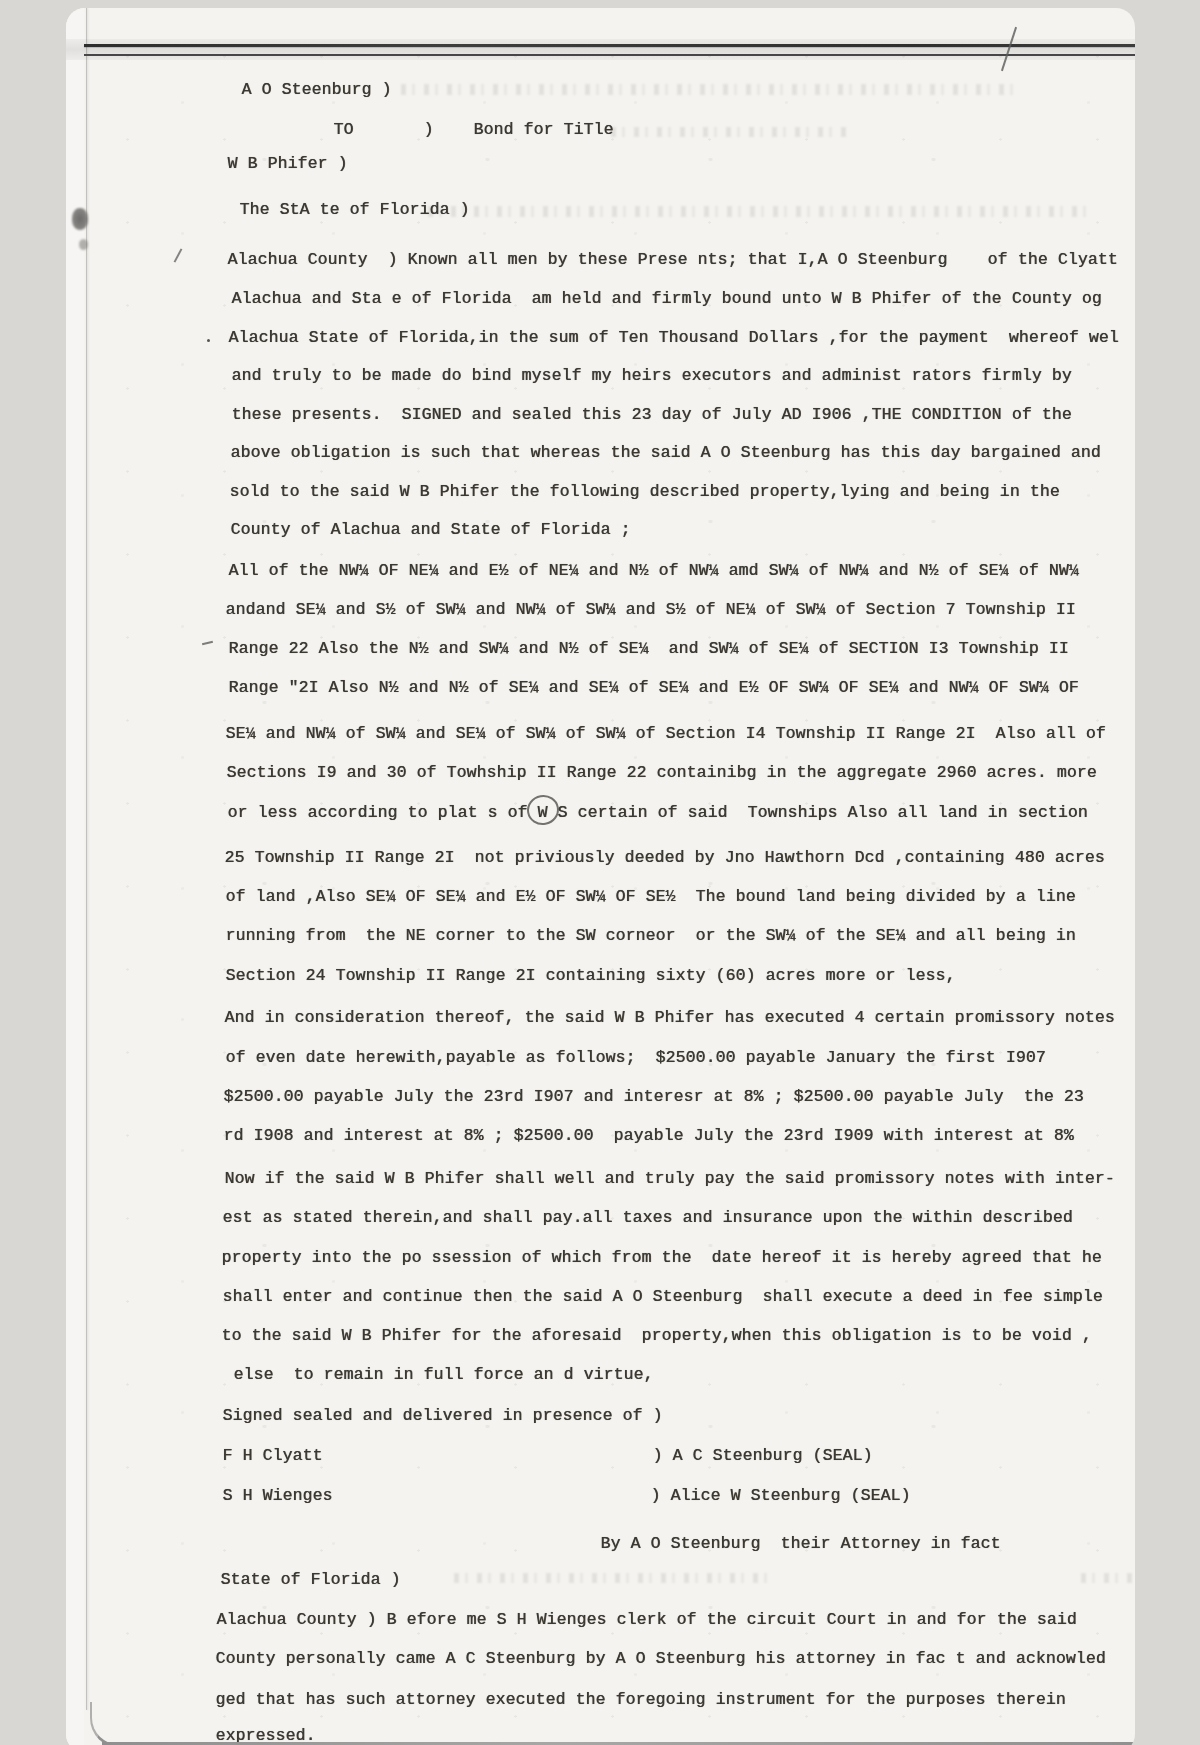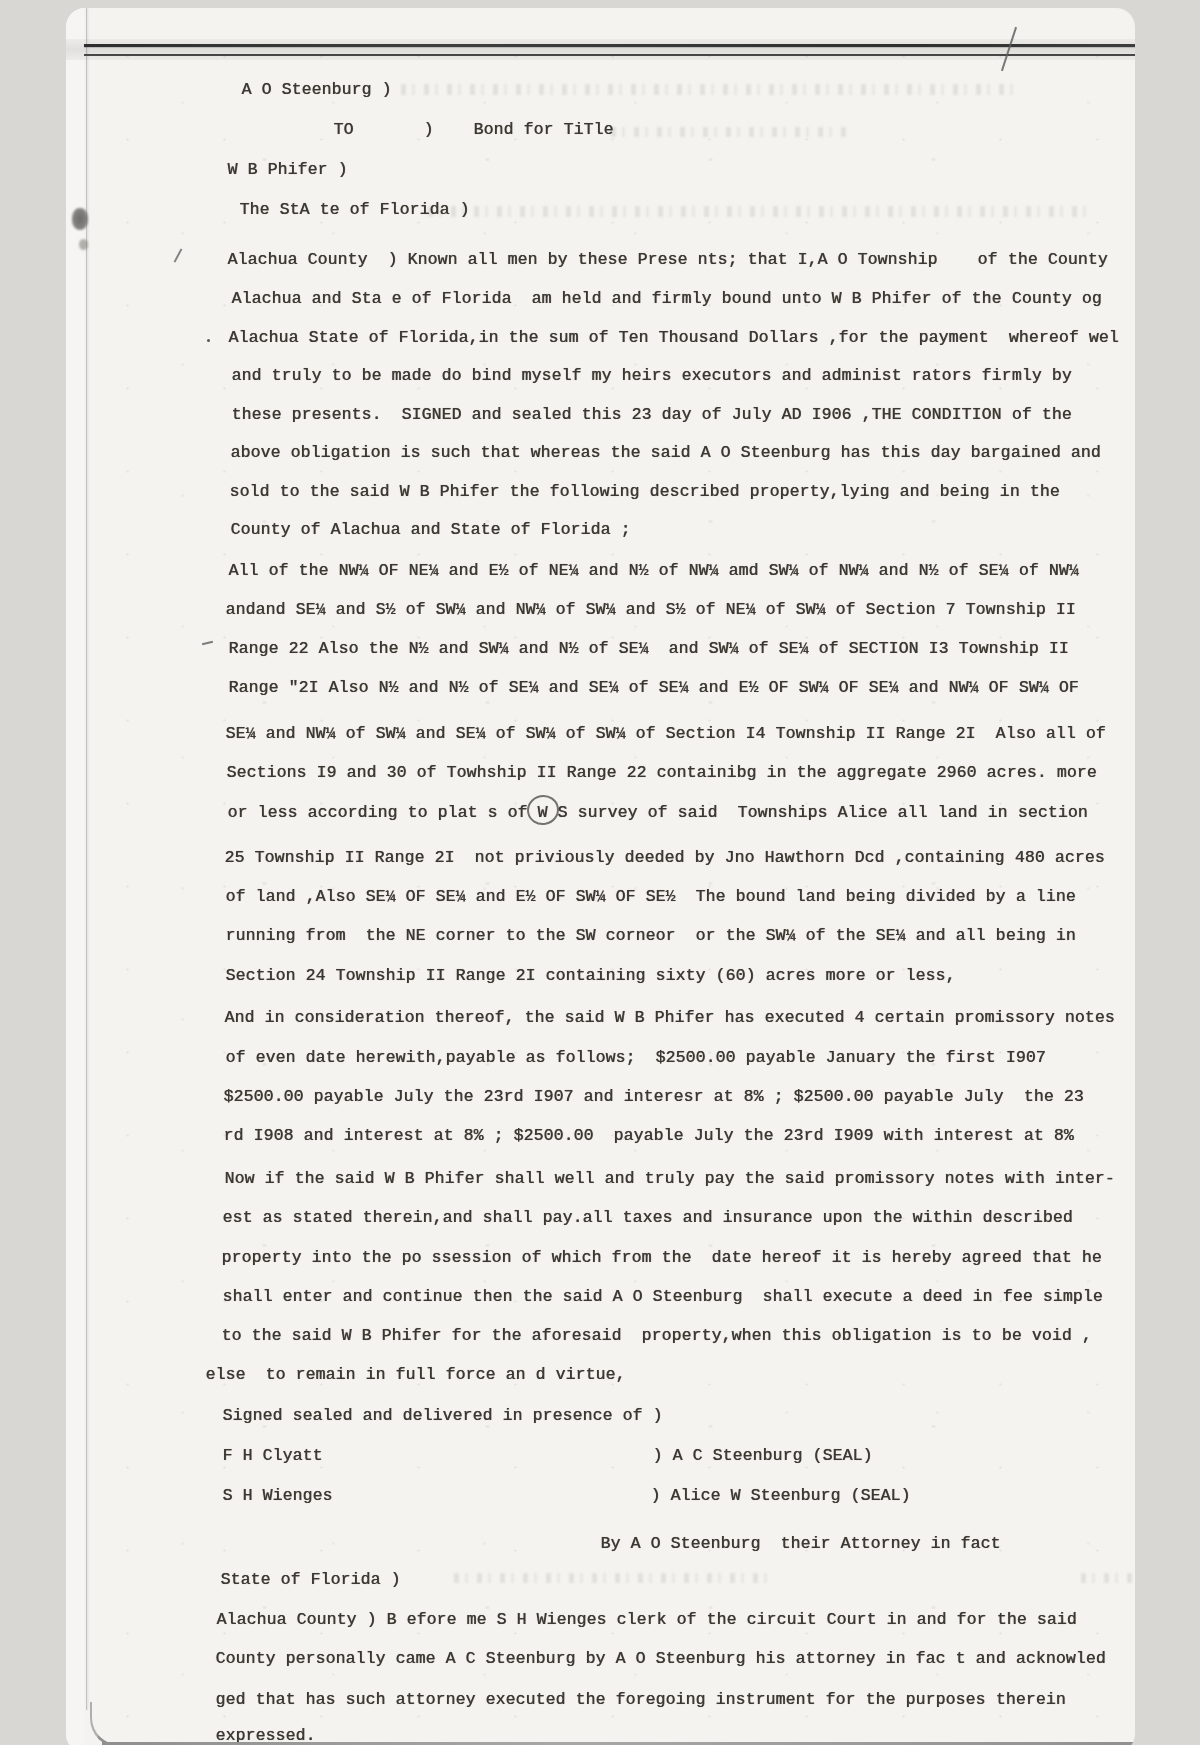--- a/index.html
+++ b/index.html
@@ -85,51 +85,51 @@
   <div class="bslash"></div>
   <div class="dot"></div>
   <div class="tick"></div>
   <div class="circle-w"></div>
   <div class="dash-r"></div>
   <div class="dash-r2"></div>
 
   <div id="doc-text">
       <div class="tl" style="left: 176px; top: 72px;">A O Steenburg )</div>
       <div class="tl" style="left: 268px; top: 112px;">TO       )    Bond for TiTle</div>
-      <div class="tl" style="left: 162px; top: 152px; text-align: right;">W B Phifer )</div>
+      <div class="tl" style="left: 162px; top: 146px; text-align: right;">W B Phifer )</div>
       <div class="tl" style="left: 174px; top: 192px;">The StA te of Florida )</div>
-      <div class="tl" style="left: 162px; top: 242px;">Alachua County  ) Known all men by these Prese nts; that I,A O Township    of the County</div>
+      <div class="tl" style="left: 162px; top: 242px;">Alachua County  ) Known all men by these Prese nts; that I,A O Steenburg    of the Clyatt</div>
       <div class="tl" style="left: 166px; top: 281px;">Alachua and Sta e of Florida  am held and firmly bound unto W B Phifer of the County og</div>
       <div class="tl" style="left: 163px; top: 320px;">Alachua State of Florida,in the sum of Ten Thousand Dollars ,for the payment  whereof wel</div>
       <div class="tl" style="left: 166px; top: 358px;">and truly to be made do bind myself my heirs executors and administ rators firmly by</div>
       <div class="tl" style="left: 166px; top: 397px;">these presents.  SIGNED and sealed this 23 day of July AD I906 ,THE CONDITION of the</div>
       <div class="tl" style="left: 165px; top: 435px;">above obligation is such that whereas the said A O Steenburg has this day bargained and</div>
       <div class="tl" style="left: 164px; top: 474px;">sold to the said W B Phifer the following described property,lying and being in the</div>
       <div class="tl" style="left: 165px; top: 512px;">County of Alachua and State of Florida ;</div>
       <div class="tl" style="left: 163px; top: 553px;">All of the NW¼ OF NE¼ and E½ of NE¼ and N½ of NW¼ amd SW¼ of NW¼ and N½ of SE¼ of NW¼</div>
       <div class="tl" style="left: 160px; top: 592px;">andand SE¼ and S½ of SW¼ and NW¼ of SW¼ and S½ of NE¼ of SW¼ of Section 7 Township II</div>
       <div class="tl" style="left: 163px; top: 631px;">Range 22 Also the N½ and SW¼ and N½ of SE¼  and SW¼ of SE¼ of SECTION I3 Township II</div>
       <div class="tl" style="left: 163px; top: 670px;">Range "2I Also N½ and N½ of SE¼ and SE¼ of SE¼ and E½ OF SW¼ OF SE¼ and NW¼ OF SW¼ OF</div>
       <div class="tl" style="left: 160px; top: 716px;">SE¼ and NW¼ of SW¼ and SE¼ of SW¼ of SW¼ of Section I4 Township II Range 2I  Also all of</div>
       <div class="tl" style="left: 161px; top: 755px;">Sections I9 and 30 of Towhship II Range 22 containibg in the aggregate 2960 acres. more</div>
-      <div class="tl" style="left: 162px; top: 795px;">or less according to plat s of W S survey of said  Townships Alice all land in section</div>
+      <div class="tl" style="left: 162px; top: 795px;">or less according to plat s of W S certain of said  Townships Also all land in section</div>
       <div class="tl" style="left: 159px; top: 840px;">25 Township II Range 2I  not priviously deeded by Jno Hawthorn Dcd ,containing 480 acres</div>
       <div class="tl" style="left: 160px; top: 879px;">of land ,Also SE¼ OF SE¼ and E½ OF SW¼ OF SE½  The bound land being divided by a line</div>
       <div class="tl" style="left: 160px; top: 918px;">running from  the NE corner to the SW corneor  or the SW¼ of the SE¼ and all being in</div>
       <div class="tl" style="left: 160px; top: 958px;">Section 24 Township II Range 2I containing sixty (60) acres more or less,</div>
       <div class="tl" style="left: 159px; top: 1000px;">And in consideration thereof, the said W B Phifer has executed 4 certain promissory notes</div>
       <div class="tl" style="left: 160px; top: 1040px;">of even date herewith,payable as follows;  $2500.00 payable January the first I907</div>
       <div class="tl" style="left: 158px; top: 1079px;">$2500.00 payable July the 23rd I907 and interesr at 8% ; $2500.00 payable July  the 23</div>
       <div class="tl" style="left: 158px; top: 1118px;">rd I908 and interest at 8% ; $2500.00  payable July the 23rd I909 with interest at 8%</div>
       <div class="tl" style="left: 159px; top: 1161px;">Now if the said W B Phifer shall well and truly pay the said promissory notes with inter-</div>
       <div class="tl" style="left: 157px; top: 1200px;">est as stated therein,and shall pay.all taxes and insurance upon the within described</div>
       <div class="tl" style="left: 156px; top: 1240px;">property into the po ssession of which from the  date hereof it is hereby agreed that he</div>
       <div class="tl" style="left: 157px; top: 1279px;">shall enter and continue then the said A O Steenburg  shall execute a deed in fee simple</div>
       <div class="tl" style="left: 156px; top: 1318px; text-align: center;">to the said W B Phifer for the aforesaid  property,when this obligation is to be void ,</div>
-      <div class="tl" style="left: 140px; top: 1357px; text-align: center;">else  to remain in full force an d virtue,</div>
+      <div class="tl" style="left: 168px; top: 1357px; text-align: center;">else  to remain in full force an d virtue,</div>
       <div class="tl" style="left: 157px; top: 1398px;">Signed sealed and delivered in presence of )</div>
       <div class="tl" style="left: 157px; top: 1438px;">F H Clyatt</div>
       <div class="tl" style="left: 587px; top: 1438px;">) A C Steenburg (SEAL)</div>
       <div class="tl" style="left: 157px; top: 1478px;">S H Wienges</div>
       <div class="tl" style="left: 585px; top: 1478px;">) Alice W Steenburg (SEAL)</div>
       <div class="tl" style="left: 535px; top: 1526px;">By A O Steenburg  their Attorney in fact</div>
       <div class="tl" style="left: 155px; top: 1562px;">State of Florida )</div>
       <div class="tl" style="left: 151px; top: 1602px;">Alachua County ) B efore me S H Wienges clerk of the circuit Court in and for the said</div>
       <div class="tl" style="left: 150px; top: 1641px;">County personally came A C Steenburg by A O Steenburg his attorney in fac t and acknowled</div>
       <div class="tl" style="left: 150px; top: 1682px;">ged that has such attorney executed the foregoing instrument for the purposes therein</div>

